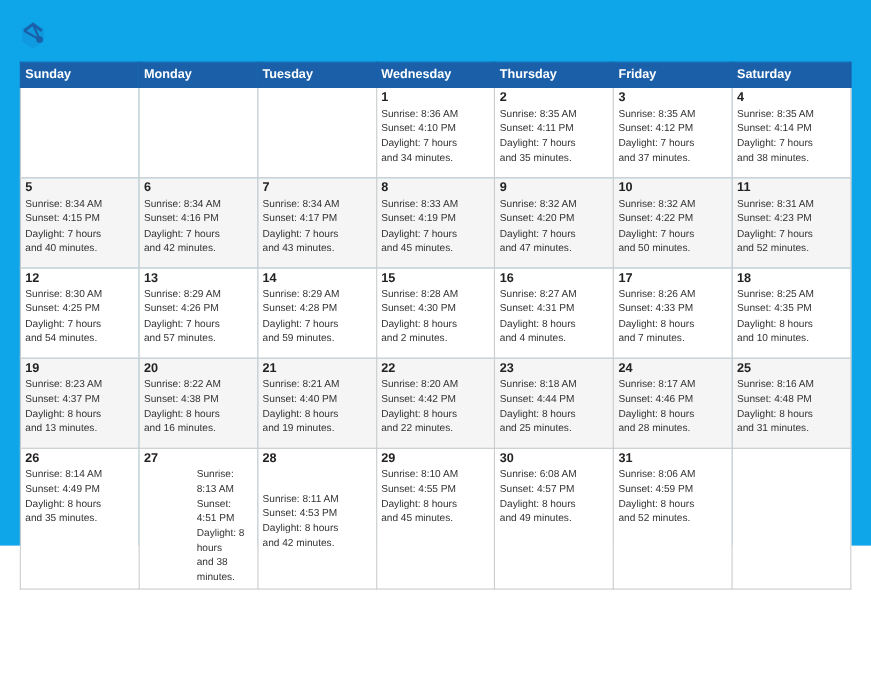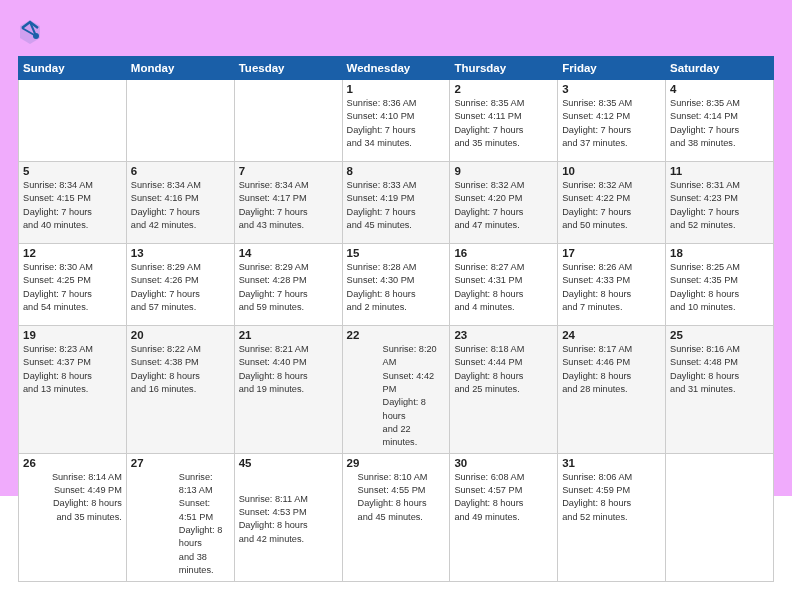--- a/index.html
+++ b/index.html
@@ -7,21 +7,21 @@
       font-family: Arial, sans-serif;
       background: #fff;
       width: 792px;
       height: 612px;
       overflow: hidden;
     }
     .page {
       width: 792px;
       height: 496px;
       padding: 18px 18px 10px 18px;
-      background: #f0abfc;
+      background: #0ea5e9;
     }
     .header {
       display: flex;
       justify-content: space-between;
       align-items: flex-start;
       margin-bottom: 10px;
     }
     .logo {
       display: flex;
       align-items: center;
@@ -281,21 +281,21 @@
           </td>
           <td>
             <div class="day-number">21</div>
             <div class="day-info" style="white-space: pre-line;">Sunrise: 8:21 AM
 Sunset: 4:40 PM
 Daylight: 8 hours
 and 19 minutes.</div>
           </td>
           <td>
             <div class="day-number">22</div>
-            <div class="day-info" style="white-space: pre-line; margin-left: 36px;">Sunrise: 8:20 AM
+            <div class="day-info" style="white-space: pre-line;">Sunrise: 8:20 AM
 Sunset: 4:42 PM
 Daylight: 8 hours
 and 22 minutes.</div>
           </td>
           <td>
             <div class="day-number">23</div>
             <div class="day-info" style="white-space: pre-line;">Sunrise: 8:18 AM
 Sunset: 4:44 PM
 Daylight: 8 hours
 and 25 minutes.</div>
@@ -311,42 +311,42 @@
             <div class="day-number">25</div>
             <div class="day-info" style="white-space: pre-line;">Sunrise: 8:16 AM
 Sunset: 4:48 PM
 Daylight: 8 hours
 and 31 minutes.</div>
           </td>
         </tr>
         <tr>
           <td>
             <div class="day-number">26</div>
-            <div class="day-info" style="white-space: pre-line; text-align: right;">Sunrise: 8:14 AM
+            <div class="day-info" style="white-space: pre-line;">Sunrise: 8:14 AM
 Sunset: 4:49 PM
 Daylight: 8 hours
 and 35 minutes.</div>
           </td>
           <td>
             <div class="day-number">27</div>
             <div class="day-info" style="white-space: pre-line; margin-left: 48px;">Sunrise: 8:13 AM
 Sunset: 4:51 PM
 Daylight: 8 hours
 and 38 minutes.</div>
           </td>
           <td>
-            <div class="day-number">45</div>
+            <div class="day-number">28</div>
             <div class="day-info" style="white-space: pre-line; margin-top: 24px;">Sunrise: 8:11 AM
 Sunset: 4:53 PM
 Daylight: 8 hours
 and 42 minutes.</div>
           </td>
           <td>
             <div class="day-number">29</div>
-            <div class="day-info" style="white-space: pre-line; margin-left: 11px;">Sunrise: 8:10 AM
+            <div class="day-info" style="white-space: pre-line;">Sunrise: 8:10 AM
 Sunset: 4:55 PM
 Daylight: 8 hours
 and 45 minutes.</div>
           </td>
           <td>
             <div class="day-number">30</div>
             <div class="day-info" style="white-space: pre-line;">Sunrise: 6:08 AM
 Sunset: 4:57 PM
 Daylight: 8 hours
 and 49 minutes.</div>

